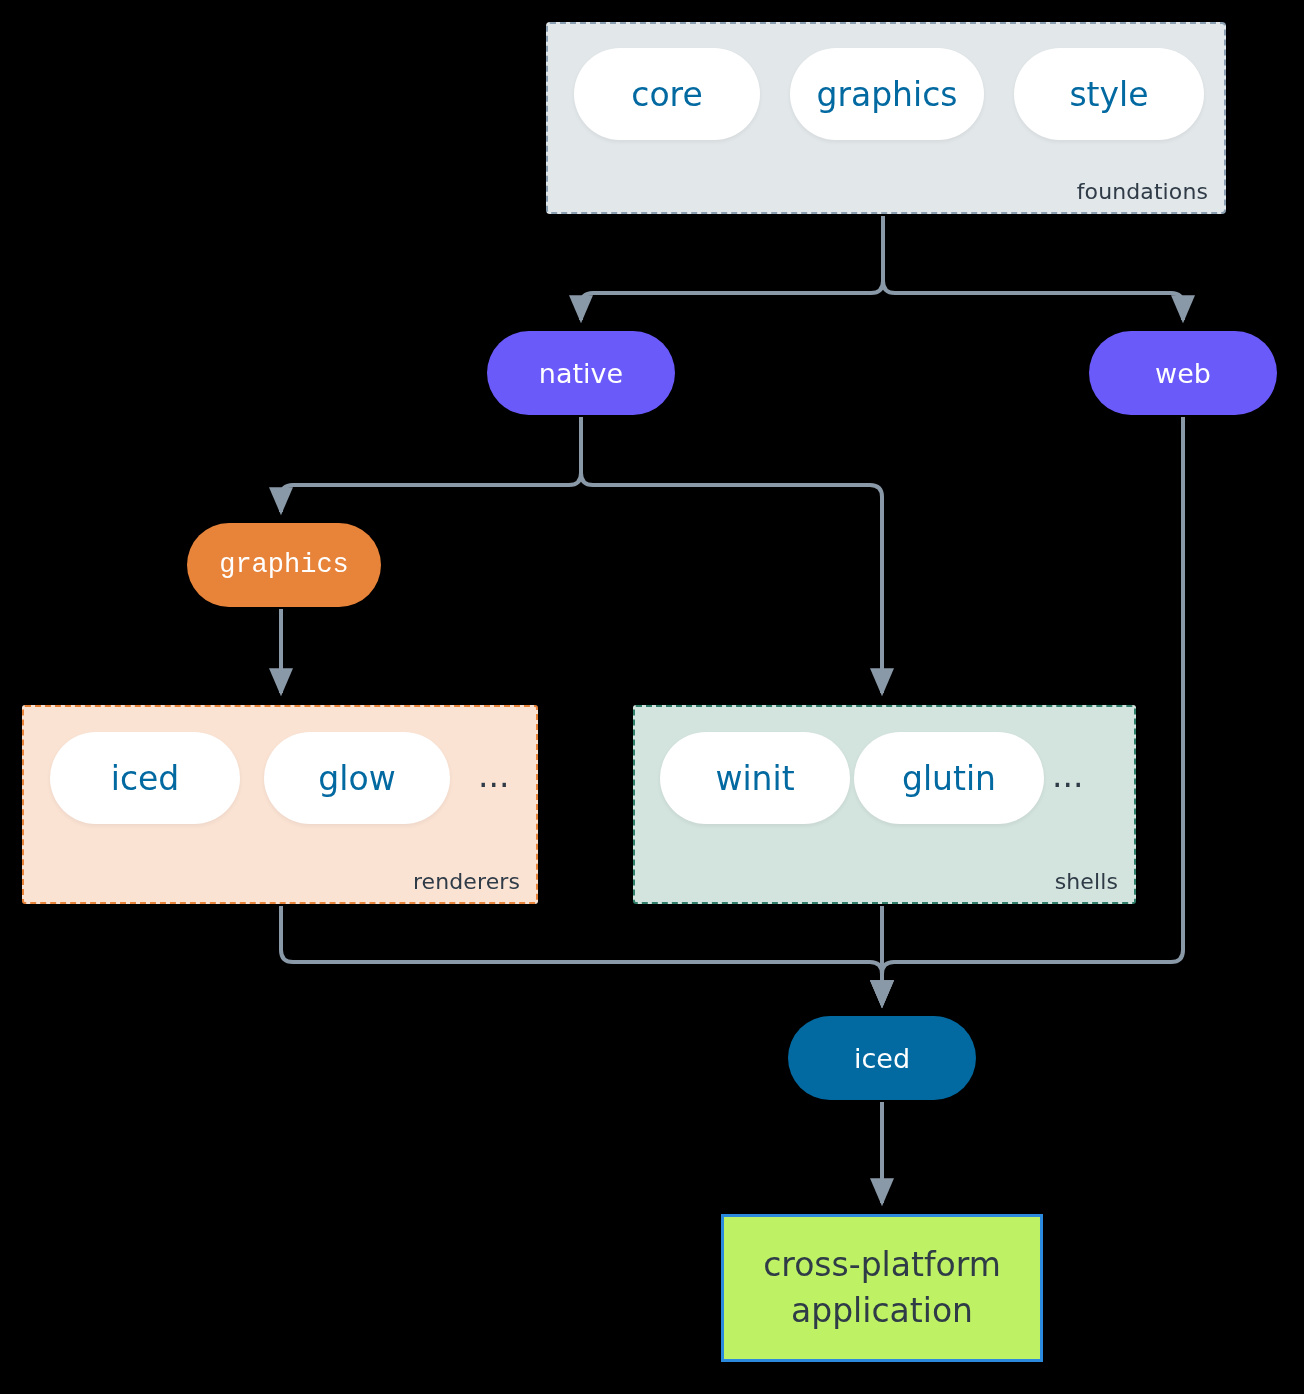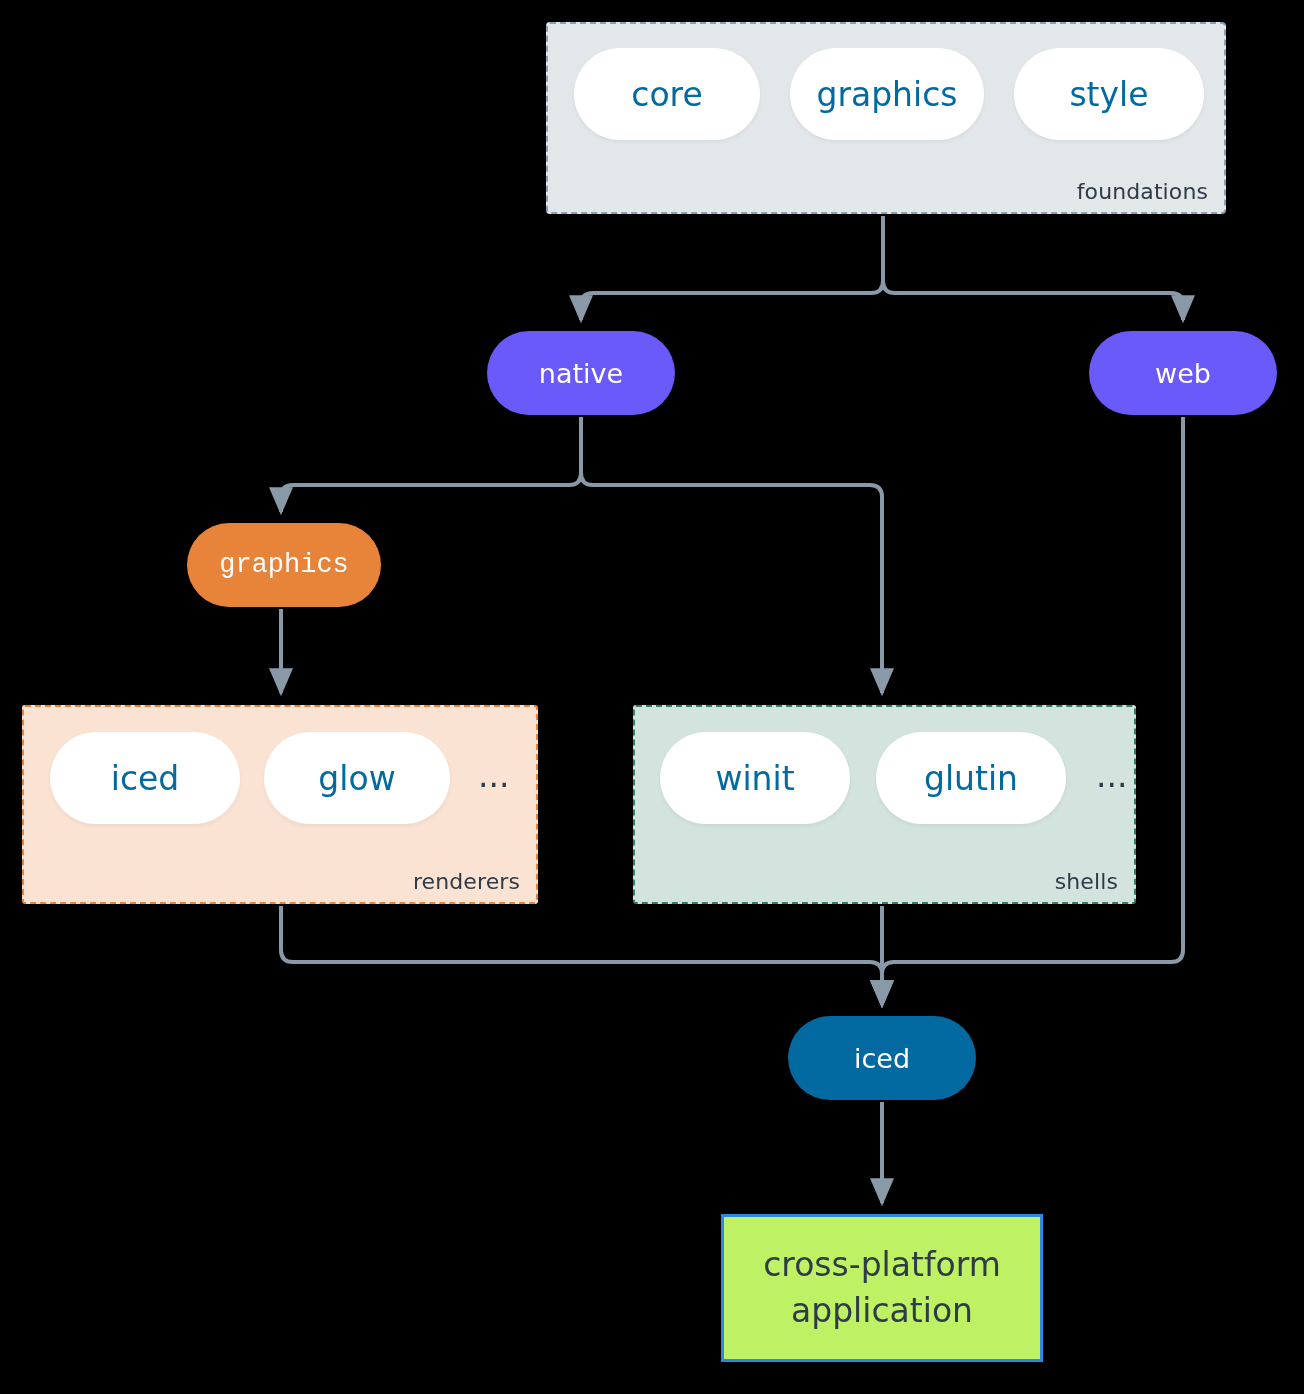--- a/index.html
+++ b/index.html
@@ -68,21 +68,21 @@
   }
   #cluster-shells {
     left: 633px;  top: 705px;
     width: 503px; height: 199px;
     background: #d3e3dd;
     border: 2px dashed #2f7f6b;
     border-radius: 3px;
   }
   #cluster-shells .pill-row {
     left: 25px; top: 25px;
-    gap: 26px;
+    gap: 4px;
   }
 
   
   .wpill {
     background: #ffffff;
     border-radius: 46px;
     height: 92px;
     display: flex;
     align-items: center;
     justify-content: center;

